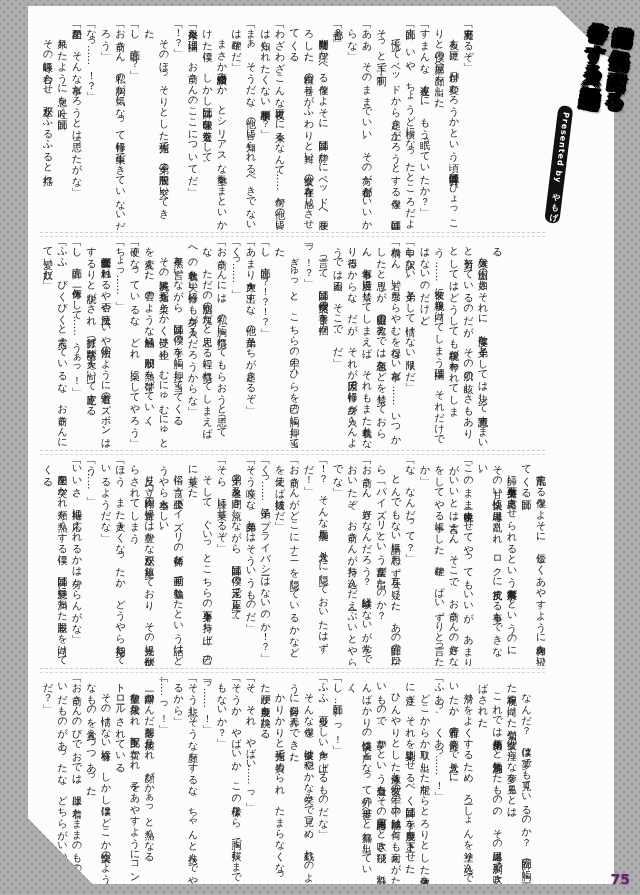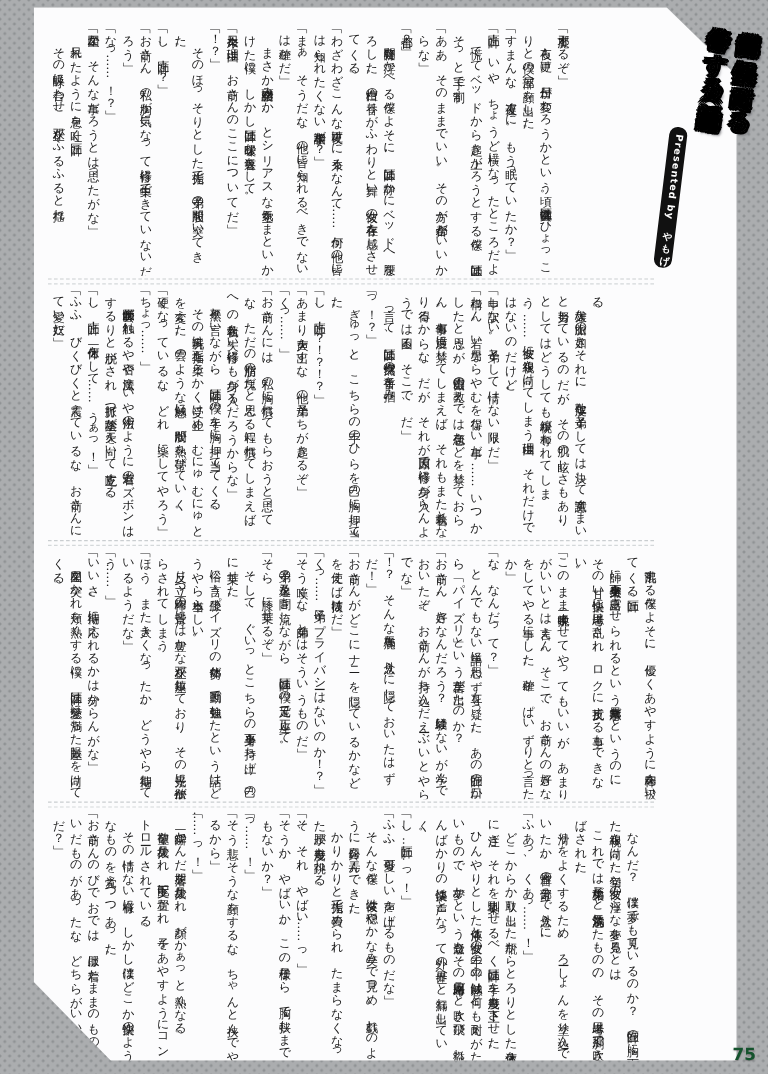--- a/index.html
+++ b/index.html
@@ -56,21 +56,21 @@
     display:inline-block;
     margin-top:98px;margin-right:3px;
     background:#111111;color:#ffffff;
     font-family:"DejaVu Sans","Liberation Sans",sans-serif;
     font-size:8px;font-weight:bold;
     padding:6px 2px;border-radius:7px;
     letter-spacing:1px;
   }
   .page-num{
     position:absolute;right:10px;bottom:8px;
-    color:#14532d;
+    color:#701a75;
     font-family:"DejaVu Sans","Liberation Sans",sans-serif;
     font-weight:bold;font-size:14px;
     text-shadow:0 1px 1px rgba(70,70,70,.5);
   }
 </style>
 </head>
 <body>
 
 <div class="page">
   <div class="content">

